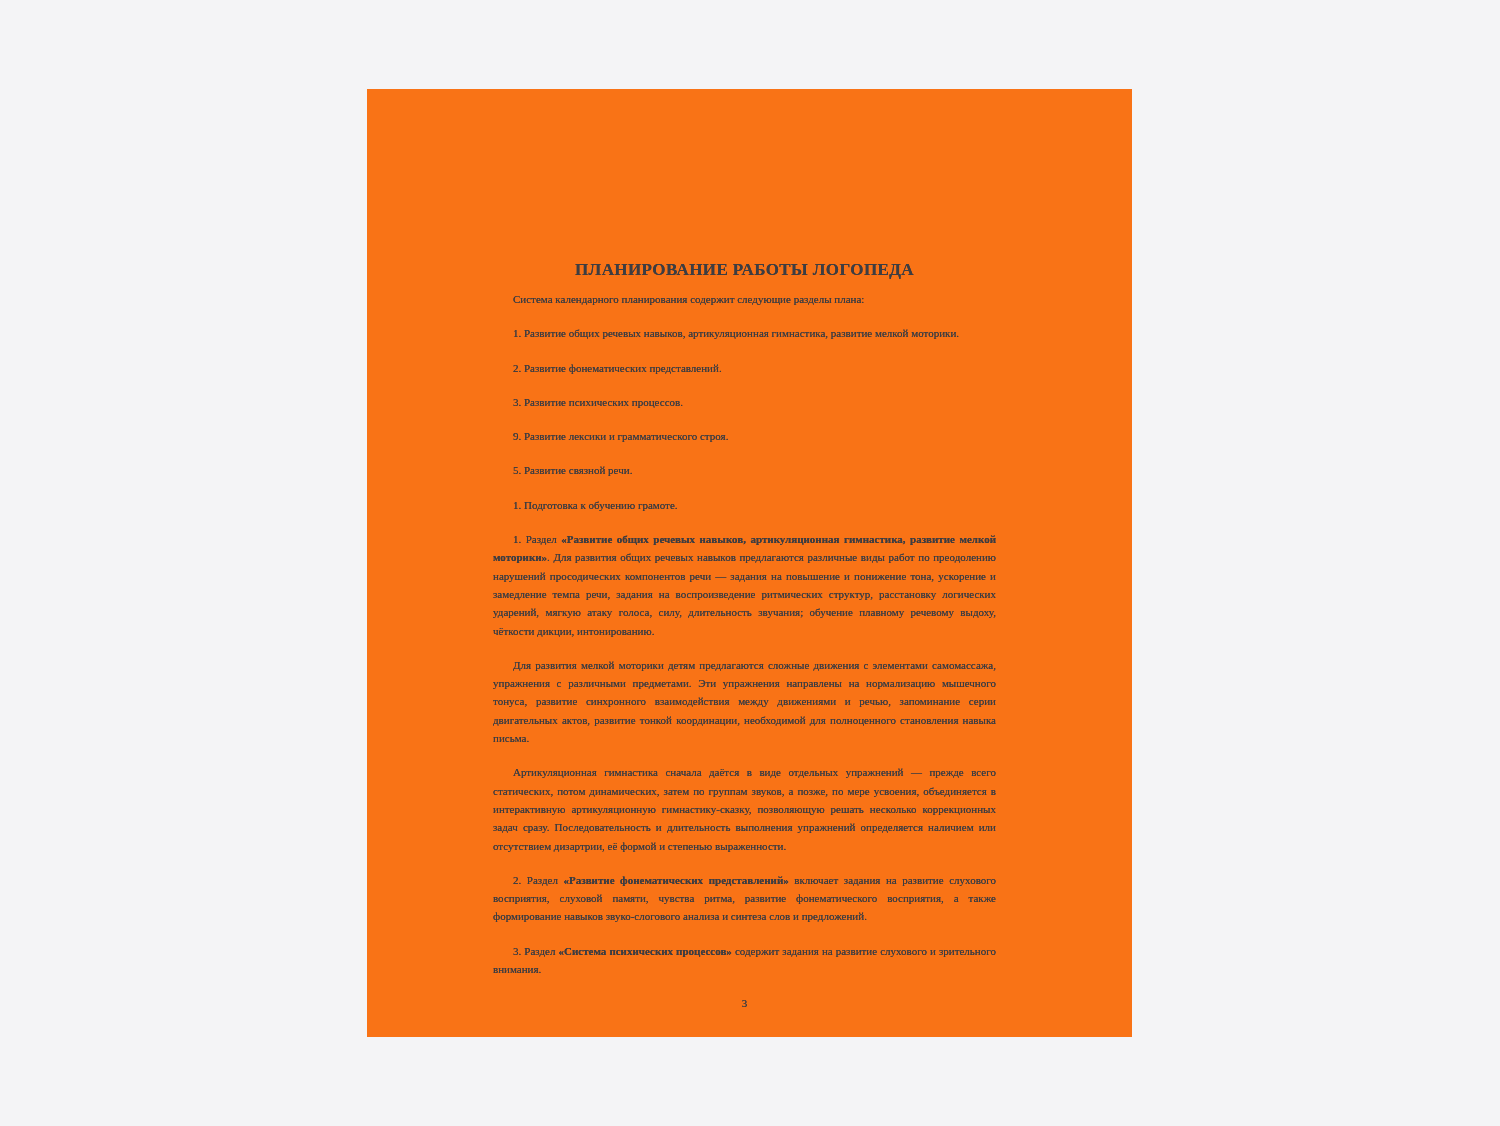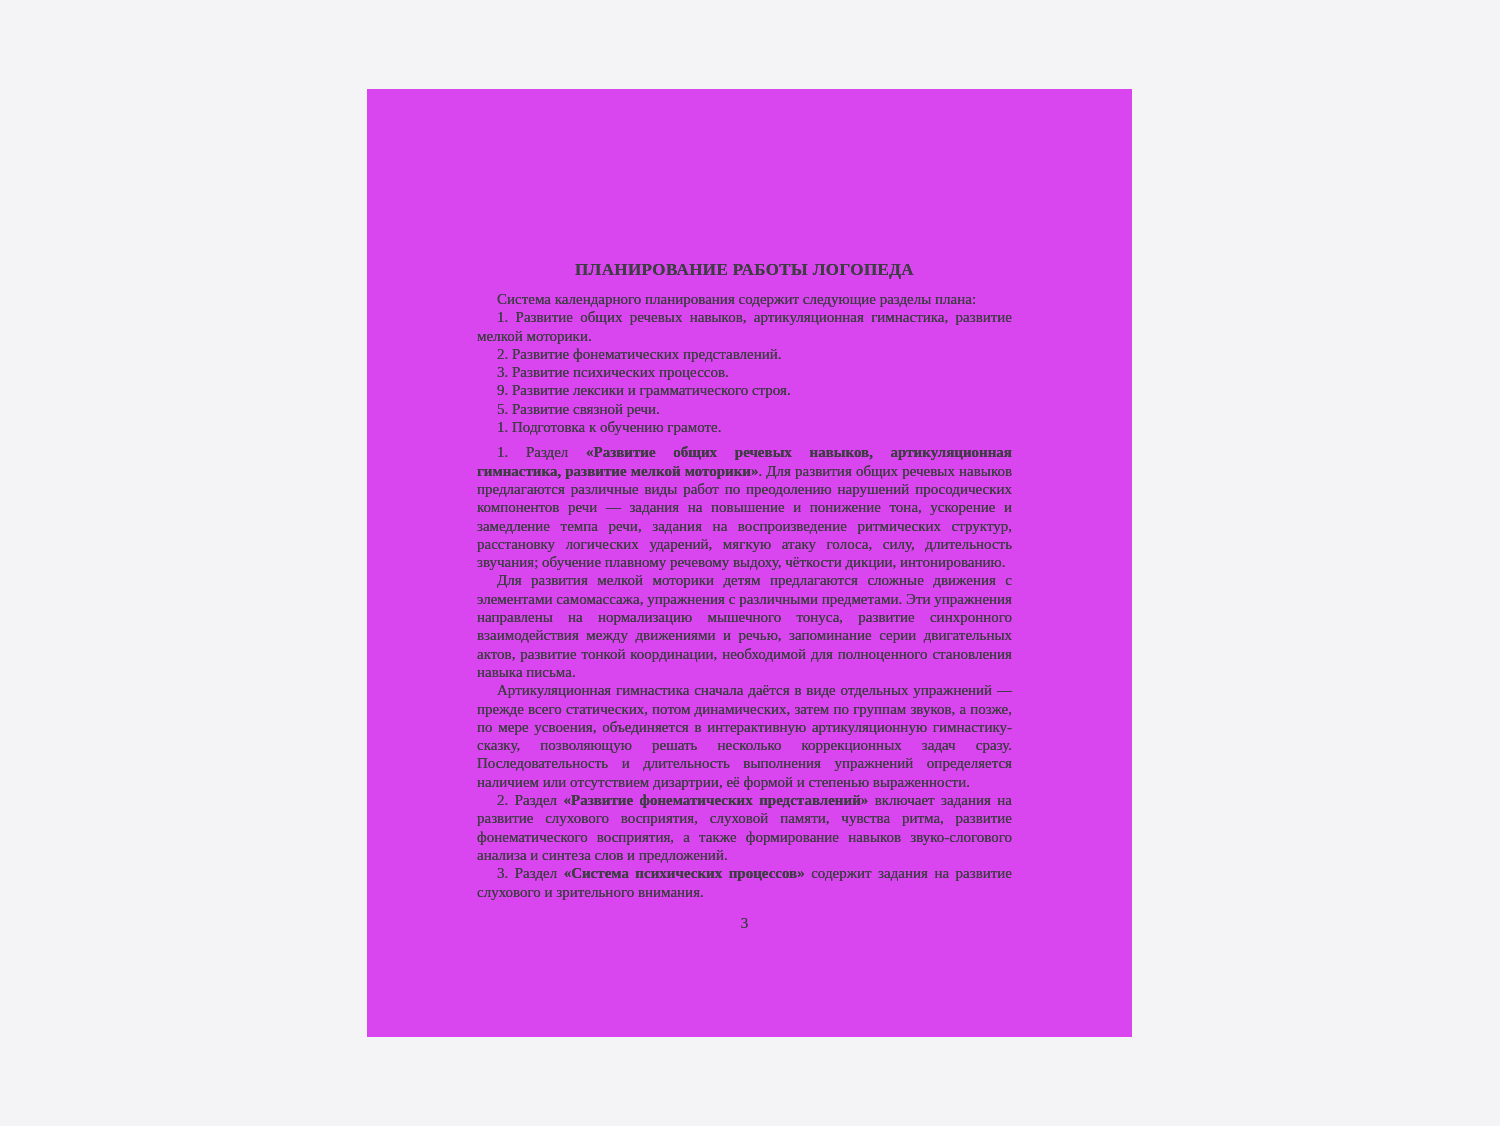--- a/index.html
+++ b/index.html
@@ -31,23 +31,23 @@
     font-size: 17px;
     font-weight: bold;
     line-height: 21px;
     letter-spacing: 0.4px;
     text-shadow: 0 0 0.5px currentColor;
   }
   .intro,
   .list-item,
   .body-par,
   .page-number {
-    font-size: 15px;
+    font-size: 11px;
     line-height: 18.3px;
-    margin: 0;
+    margin: 16px;
     text-shadow: 0 0 0.45px currentColor;
   }
   .intro,
   .list-item,
   .body-par {
     text-align: justify;
     text-indent: 20px;
     hyphens: auto;
     -webkit-hyphens: auto;
   }
@@ -61,21 +61,21 @@
     font-weight: bold;
   }
   .page-number {
     text-align: center;
     margin-top: 13px;
   }
 </style>
 </head>
 <body style="background: rgb(244, 244, 246);">
 
-<div class="paper" style="background: #d946ef;">
+<div class="paper" style="background: #f97316;">
   <div class="content" style="color: rgb(61, 61, 66);">
     <div class="title">
       <div>ПЛАНИРОВАНИЕ РАБОТЫ ЛОГОПЕДА</div>
     </div>
     <p class="intro">Система календарного планирования содержит следующие разделы плана:</p>
     <div>
         <p class="list-item">1. Развитие общих речевых навыков, артикуляционная гимнастика, развитие мелкой моторики.</p>
         <p class="list-item">2. Развитие фонематических представлений.</p>
         <p class="list-item">3. Развитие психических процессов.</p>
         <p class="list-item">9. Развитие лексики и грамматического строя.</p>

